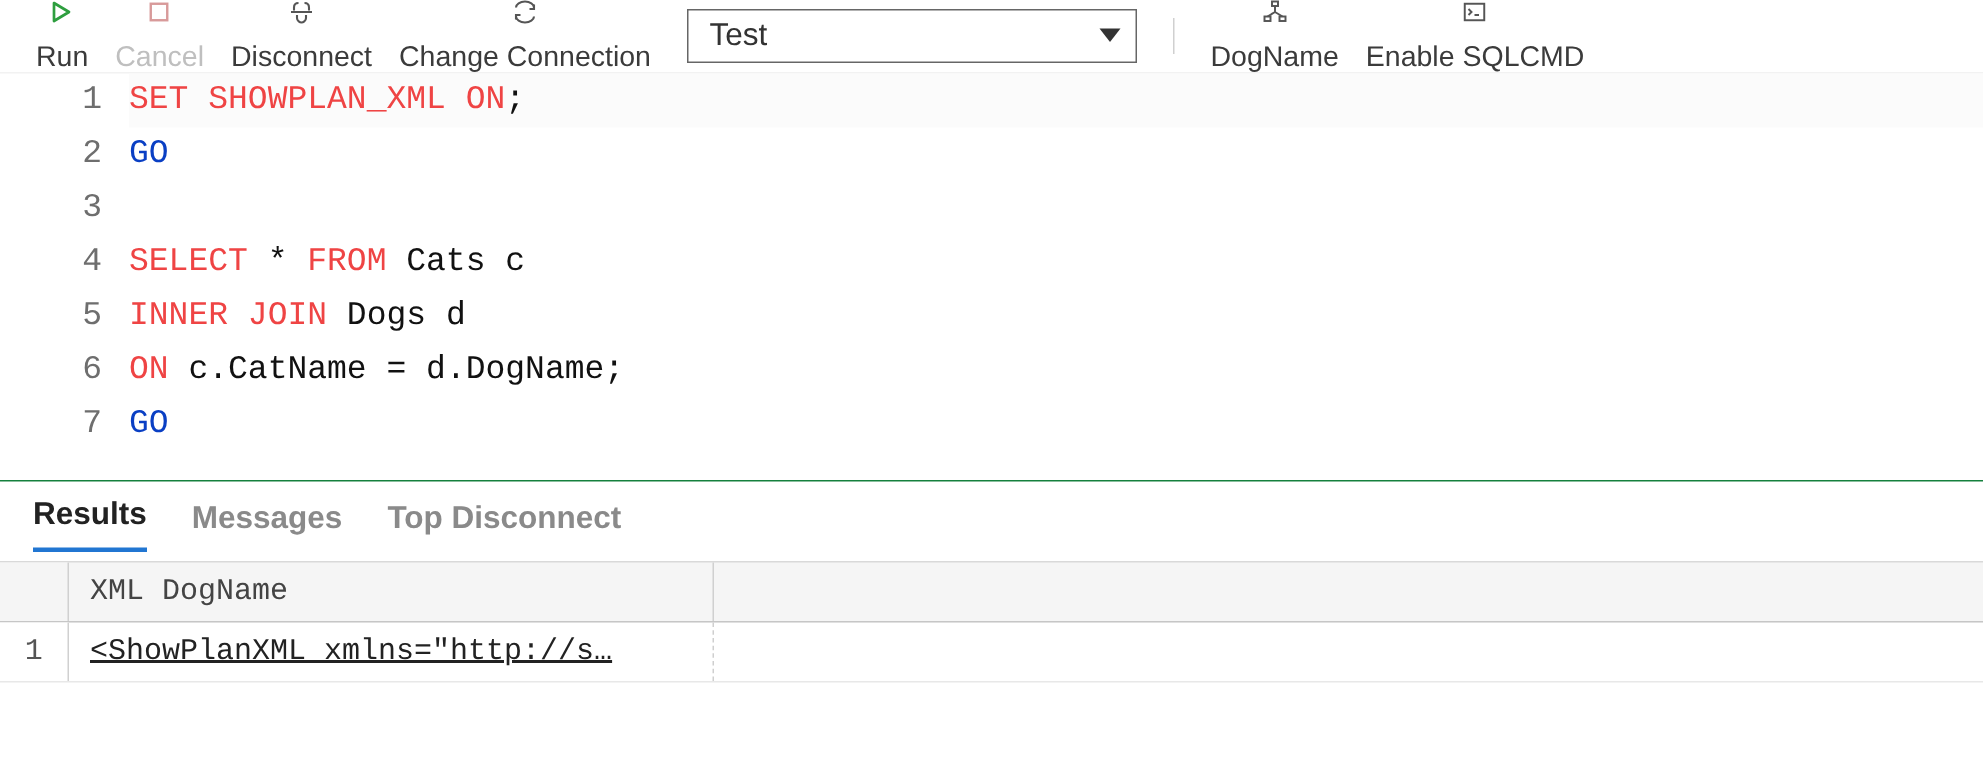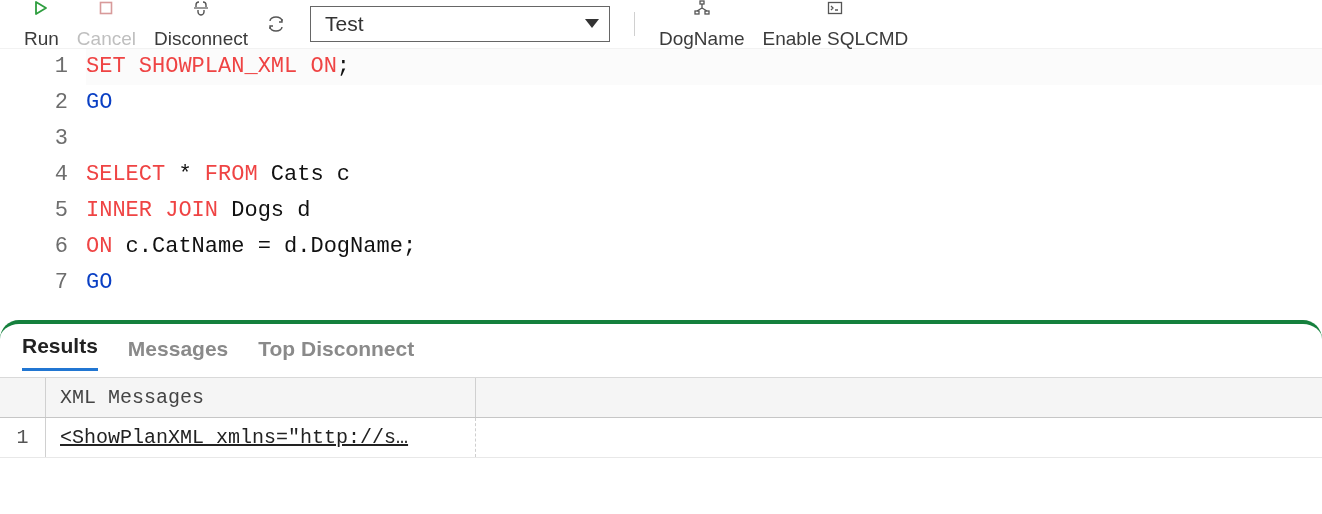--- a/index.html
+++ b/index.html
@@ -77,22 +77,21 @@
   .code { flex: 1; white-space: pre; }
   .code .line { height: 36px; }
   .line.hl { background: #fbfbfb; }
   .tok-kw { color: #ef4444; }
   .tok-id { color: #111; }
   .tok-op { color: #111; }
   .tok-cmd { color: #0a3fc4; }
 
   
   .panel {
-    border-top: 4px solid #15803d;
-    border-radius: 19px;
+    border-top: 1px solid #15803d;
   }
   .tabs {
     display: flex;
     gap: 30px;
     padding: 10px 22px 0 22px;
     font-size: 21px;
     color: #8a8a8a;
     align-items: flex-end;
   }
   .tab {
@@ -180,20 +179,21 @@
     <span>Disconnect</span>
   </div>
 
   <div class="tb-item">
     <span class="tb-icon">
       <svg viewBox="0 0 16 16" width="16" height="16">
         <path d="M2 5 A6 4 0 0 1 14 5 M14 11 A6 4 0 0 1 2 11" fill="none" stroke="#555" stroke-width="1.4"></path>
         <path d="M14 3 L14 6 L11 6 M2 13 L2 10 L5 10" fill="none" stroke="#555" stroke-width="1.4"></path>
       </svg>
     </span>
+    <span>Change Connection</span>
   </div>
 
   <div class="db-select">
     <span>Test</span>
     <span class="caret"></span>
   </div>
 
   <div class="tb-sep"></div>
 
   <div class="tb-item">
@@ -234,21 +234,21 @@
 
 <div class="panel">
   <div class="tabs" id="tabs">
       <div class="tab active">Results</div>
       <div class="tab">Messages</div>
       <div class="tab">Top Disconnect</div>
     </div>
   <div class="grid">
     <div class="grid-header">
       <div class="cell-rownum"></div>
-      <div class="cell-main">XML Messages</div>
+      <div class="cell-main">XML DogName</div>
     </div>
     <div id="grid-body">
         <div class="grid-row">
           <div class="cell-rownum">1</div>
           <div class="cell-main">&lt;ShowPlanXML xmlns="http://s…</div>
         </div>
       </div>
   </div>
 </div>
 

